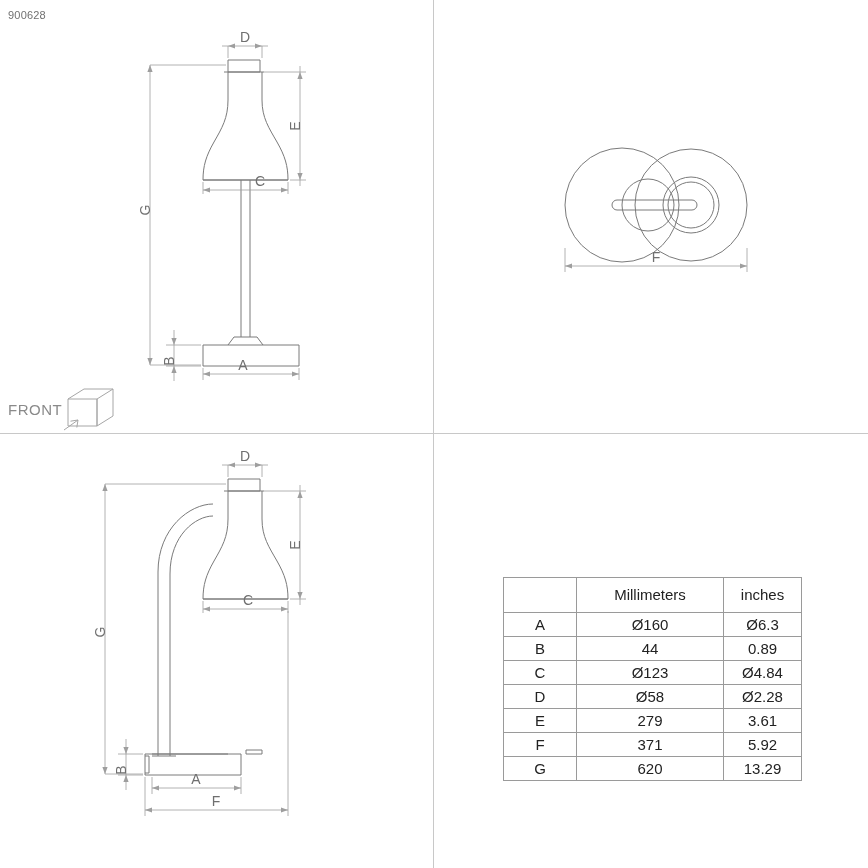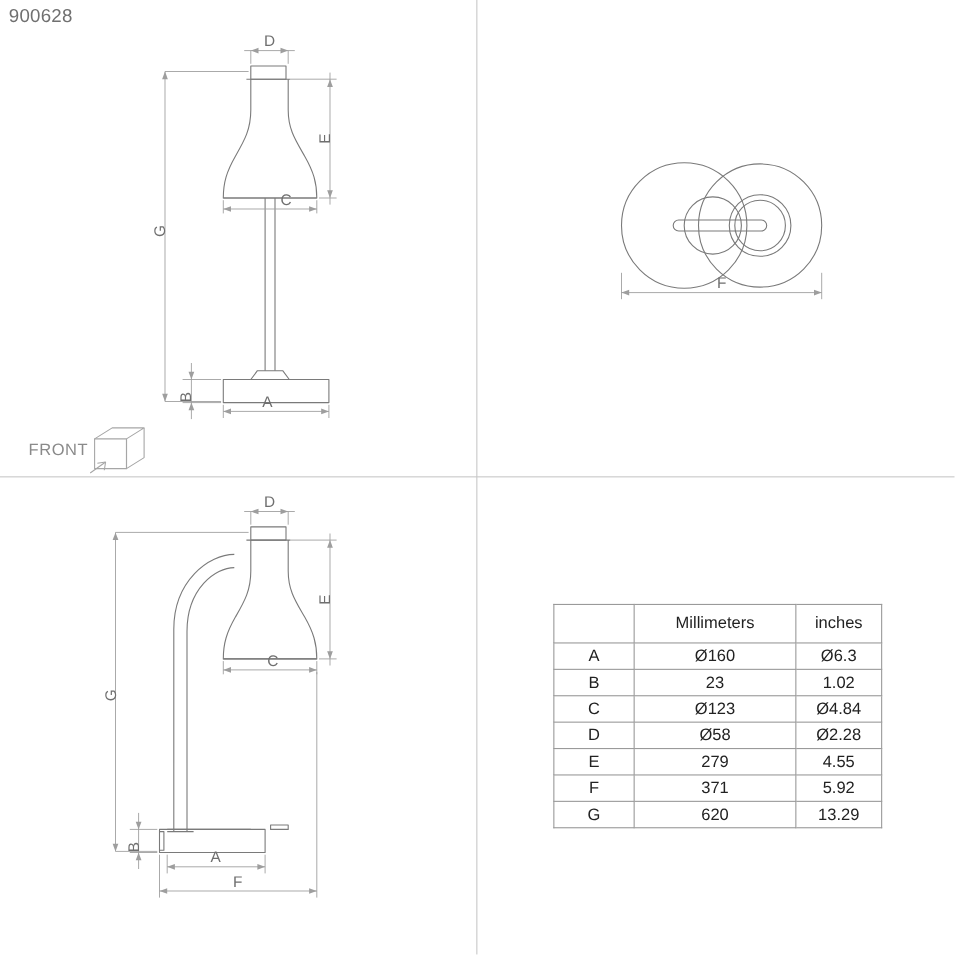--- a/index.html
+++ b/index.html
@@ -16,21 +16,21 @@
     position: relative;
     width: 868px;
     height: 868px;
     background: #ffffff;
     overflow: hidden;
   }
   #page-title {
     position: absolute;
     left: 8px;
     top: 6px;
-    font-size: 17px;
+    font-size: 11px;
     color: #707070;
     letter-spacing: 0.2px;
     line-height: 18px;
   }
   .divider-v {
     position: absolute;
     left: 433px;
     top: 0;
     width: 1px;
     height: 868px;
@@ -63,32 +63,33 @@
     align-items: center;
     gap: 0px;
   }
   .view-label .vl-text {
     font-size: 15px;
     color: #8a8a8a;
     letter-spacing: 0.5px;
     line-height: 15px;
     white-space: nowrap;
   }
-  #label-front { left: 26px;  top: 385px; }
+  #label-front { left: 8px;  top: 385px; }
 
   
   #dim-table-wrap {
     position: absolute;
     left: 503px;
     top: 549px;
   }
   table.dim-table {
     border-collapse: collapse;
     font-size: 15px;
     color: #222222;
+    margin-top: 28px;
   }
   table.dim-table th,
   table.dim-table td {
     border: 1px solid #9a9a9a;
     text-align: center;
     font-weight: normal;
     line-height: 16px;
     padding: 0;
     height: 23px;
   }
@@ -340,37 +341,37 @@
         </tr>
       </thead>
       <tbody>
         <tr>
           <td class="c-key">A</td>
           <td class="c-mm">Ø160</td>
           <td class="c-in">Ø6.3</td>
         </tr>
         <tr>
           <td class="c-key">B</td>
-          <td class="c-mm">23</td>
-          <td class="c-in">1.02</td>
+          <td class="c-mm">44</td>
+          <td class="c-in">0.89</td>
         </tr>
         <tr>
           <td class="c-key">C</td>
           <td class="c-mm">Ø123</td>
           <td class="c-in">Ø4.84</td>
         </tr>
         <tr>
           <td class="c-key">D</td>
           <td class="c-mm">Ø58</td>
           <td class="c-in">Ø2.28</td>
         </tr>
         <tr>
           <td class="c-key">E</td>
           <td class="c-mm">279</td>
-          <td class="c-in">4.55</td>
+          <td class="c-in">3.61</td>
         </tr>
         <tr>
           <td class="c-key">F</td>
           <td class="c-mm">371</td>
           <td class="c-in">5.92</td>
         </tr>
         <tr>
           <td class="c-key">G</td>
           <td class="c-mm">620</td>
           <td class="c-in">13.29</td>

